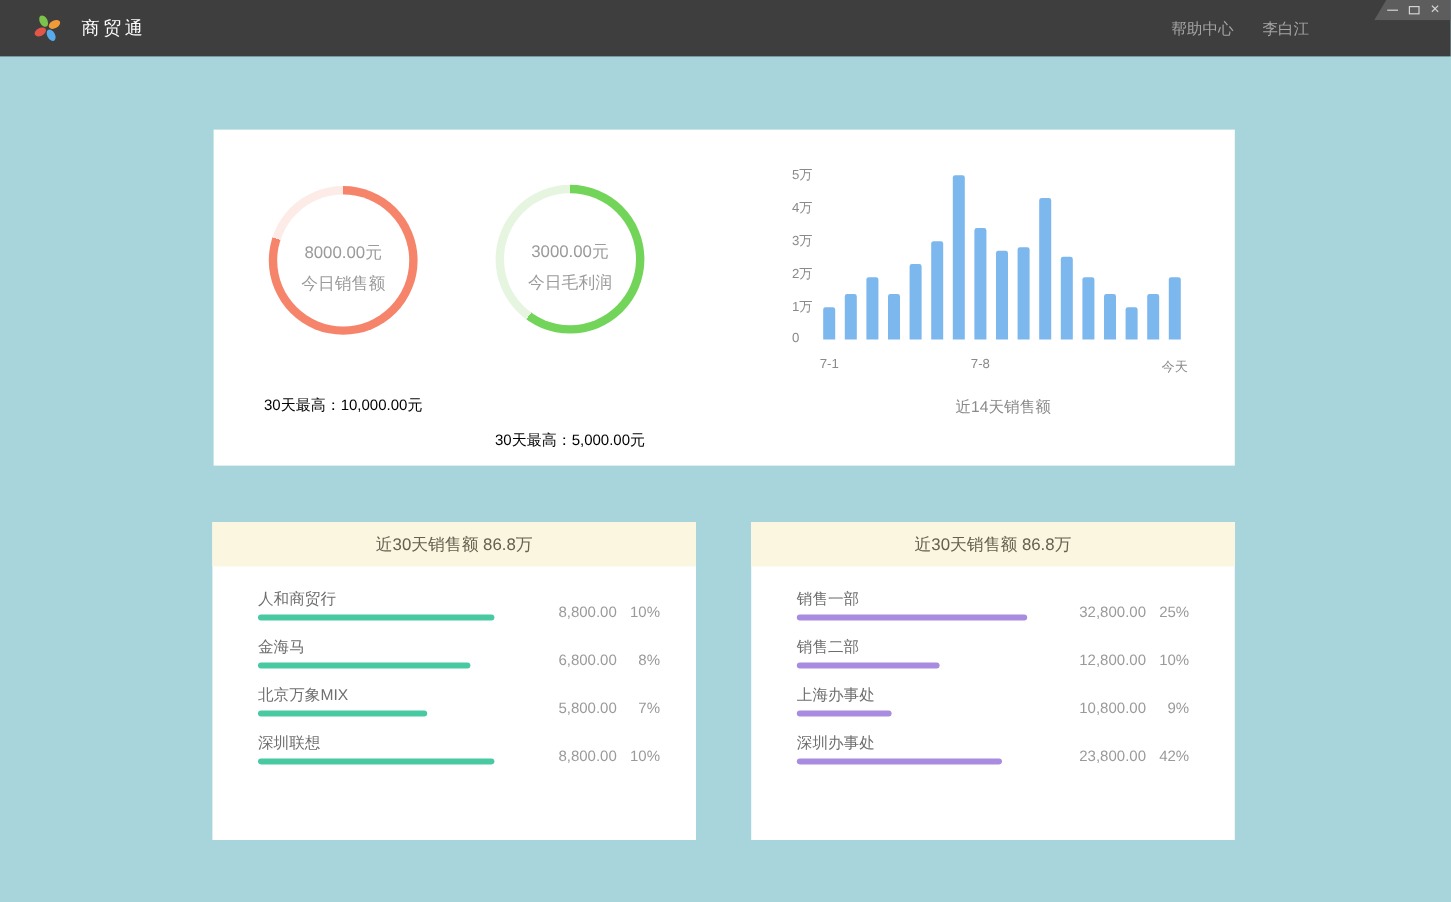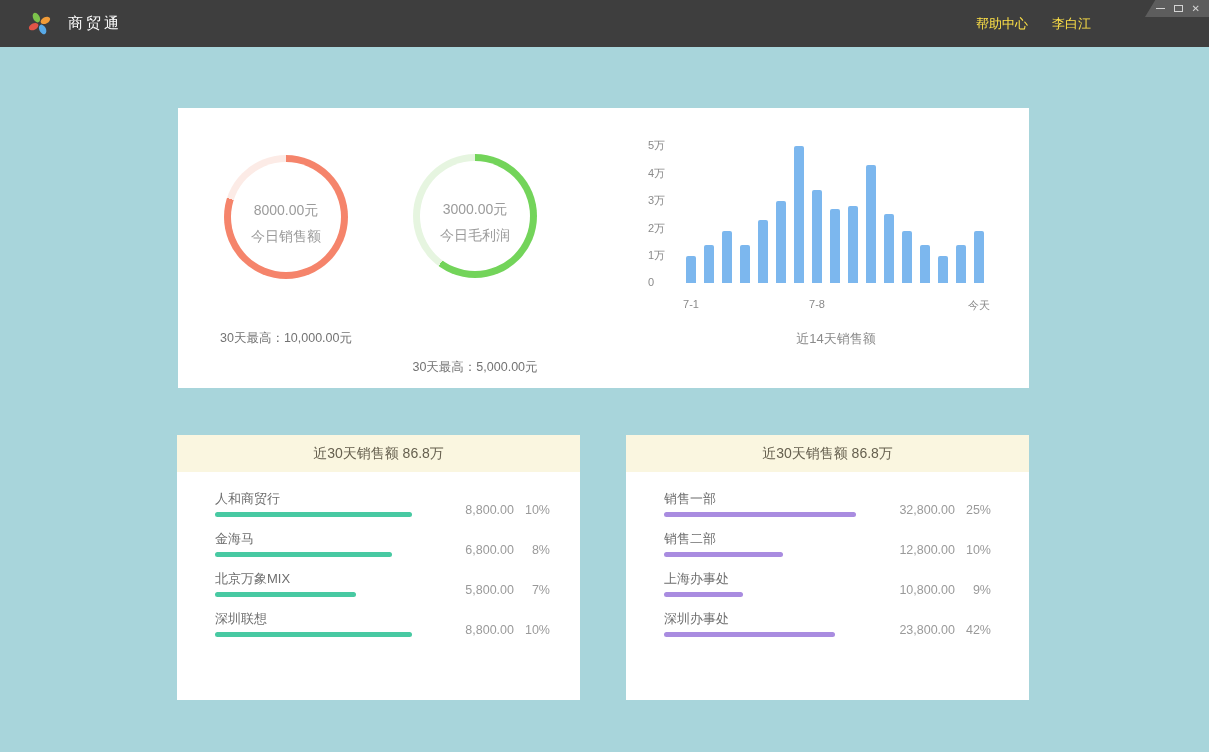--- a/index.html
+++ b/index.html
@@ -10,21 +10,21 @@
     position:relative; overflow:hidden;
     -webkit-font-smoothing:antialiased;
   }
 
   
   .titlebar { position:absolute; left:0; top:0; width:1209px; height:47px; background:#3e3e3e; }
   .logo { position:absolute; left:27px; top:11px; width:25px; height:25px; }
   .app-title { position:absolute; left:68px; top:0; height:47px; display:flex; align-items:center;
                color:#fdfdfd; font-size:15px; letter-spacing:3px; }
   .titlebar-right { position:absolute; right:118px; top:0; height:47px; display:flex; align-items:center; gap:24px; }
-  .titlebar-link { color:#fde047; font-size:13px; cursor:pointer; }
+  .titlebar-link { color:#a3a3a3; font-size:13px; cursor:pointer; }
 
   .win-controls { position:absolute; right:0; top:0; width:64px; height:17px; background:#5d5d5d;
                   clip-path:polygon(16% 0,100% 0,100% 100%,0 100%);
                   display:flex; align-items:center; justify-content:flex-end; gap:9px; padding-right:9px; }
   .wc-min { width:9px; height:1px; background:#d4d4d4; display:inline-block; }
   .wc-max { width:9px; height:7px; border:1px solid #d4d4d4; display:inline-block; }
   .wc-close { color:#d4d4d4; font-size:10px; line-height:10px; font-family:"DejaVu Sans",sans-serif; }
 
   
   .panel { position:absolute; background:#ffffff; }
@@ -34,27 +34,27 @@
 
   
   .donut { position:absolute; width:124px; height:124px; border-radius:50%; }
   #donut-0 { left:46px; top:47px; }
   #donut-1 { left:235px; top:46px; }
   .donut-hole { position:absolute; inset:7px; background:#fff; border-radius:50%;
                 display:flex; flex-direction:column; align-items:center; justify-content:center; }
   .donut-text { transform:translateY(7px); text-align:center; }
   .donut-value { font-size:14px; color:#9b9b9b; }
   .donut-label { font-size:14px; color:#9b9b9b; margin-top:8px; }
-  .donut-footer { position:absolute; width:244px; text-align:center; font-size:12.5px; color:#737373; }
+  .donut-footer { position:absolute; width:244px; text-align:center; font-size:12.5px; color:#000000; }
   #donut-footer-0 { left:-14px; top:222px; }
   #donut-footer-1 { left:175px; top:224px;margin-top:27px; }
 
   
   .y-axis { position:absolute; left:470px; top:0; width:52px; }
-  .y-axis span { position:absolute; left:0; font-size:11px; color:#8a8a8a; }
+  .y-axis span { position:absolute; left:12px; font-size:11px; color:#8a8a8a; }
   .plot { position:absolute; left:508px; top:37px; width:300px; height:138px;
           display:flex; align-items:flex-end; gap:8px; }
   .bar { width:10px; background:#7cb7ee; border-radius:2px 2px 0 0; flex:0 0 auto; }
   .x-ticks { position:absolute; left:508px; top:190px; width:300px; height:14px; }
   .x-ticks span { position:absolute; transform:translateX(-50%); font-size:11px; color:#8a8a8a; white-space:nowrap; }
   .chart-caption { position:absolute; left:508px; top:222px; width:300px; text-align:center;
                    font-size:13px; color:#8a8a8a; }
 
   
   .rank-header { height:37px; background:#faf6e0; display:flex; align-items:center; justify-content:center;

